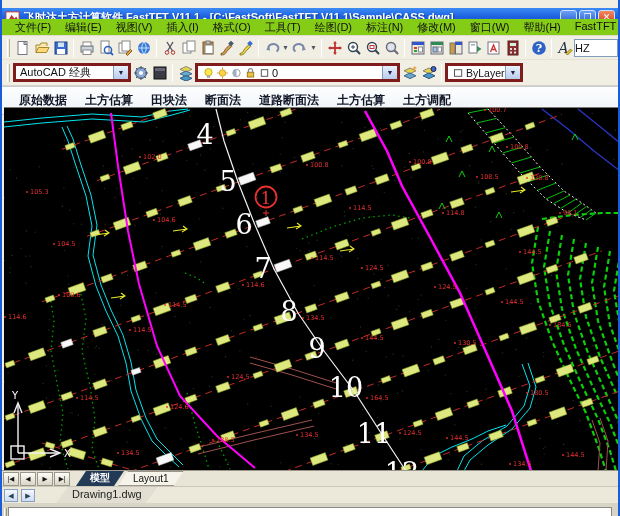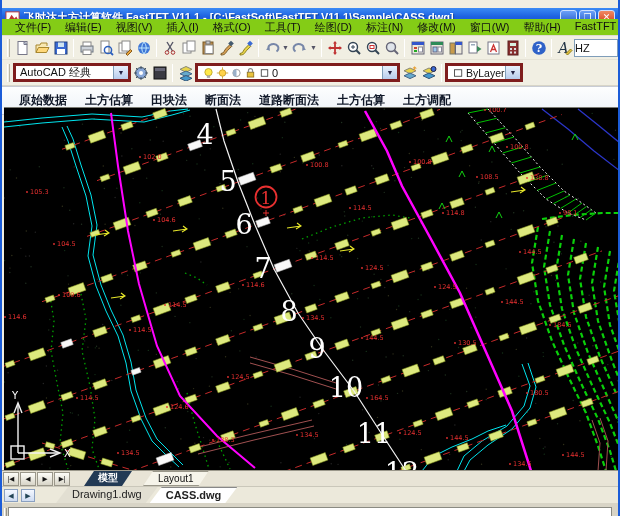--- a/index.html
+++ b/index.html
@@ -1042,34 +1042,33 @@
       </svg>
   </div>
 
   <div class="mtabs">
     <span id="mnav" style="display:flex;">
         <div class="navb">|◀</div>
         <div class="navb">◀</div>
         <div class="navb">▶</div>
         <div class="navb">▶|</div>
       </span>
-    <span id="mtabs" style="display:flex;margin-left:20px;gap:17px;">
+    <span id="mtabs" style="display:flex;margin-left:12px;">
         <div class="mtab active">模型</div>
         <div class="mtab idle">Layout1</div>
       </span>
   </div>
 
   <div class="dtabs">
     <span id="dnav" style="display:flex;">
         <div class="dnav">◀</div>
         <div class="dnav">▶</div>
       </span>
     <span id="dtabs" style="display:flex;margin-left:28px;">
         <div class="dtab ">Drawing1.dwg</div>
-        <div class="dtab active">CASS.dwg</div>
       </span>
   </div>
 
   <div class="cmd">
     <div class="cmdgrip"></div>
     <div class="cmdbox"></div>
   </div>
 
 </div>
 

